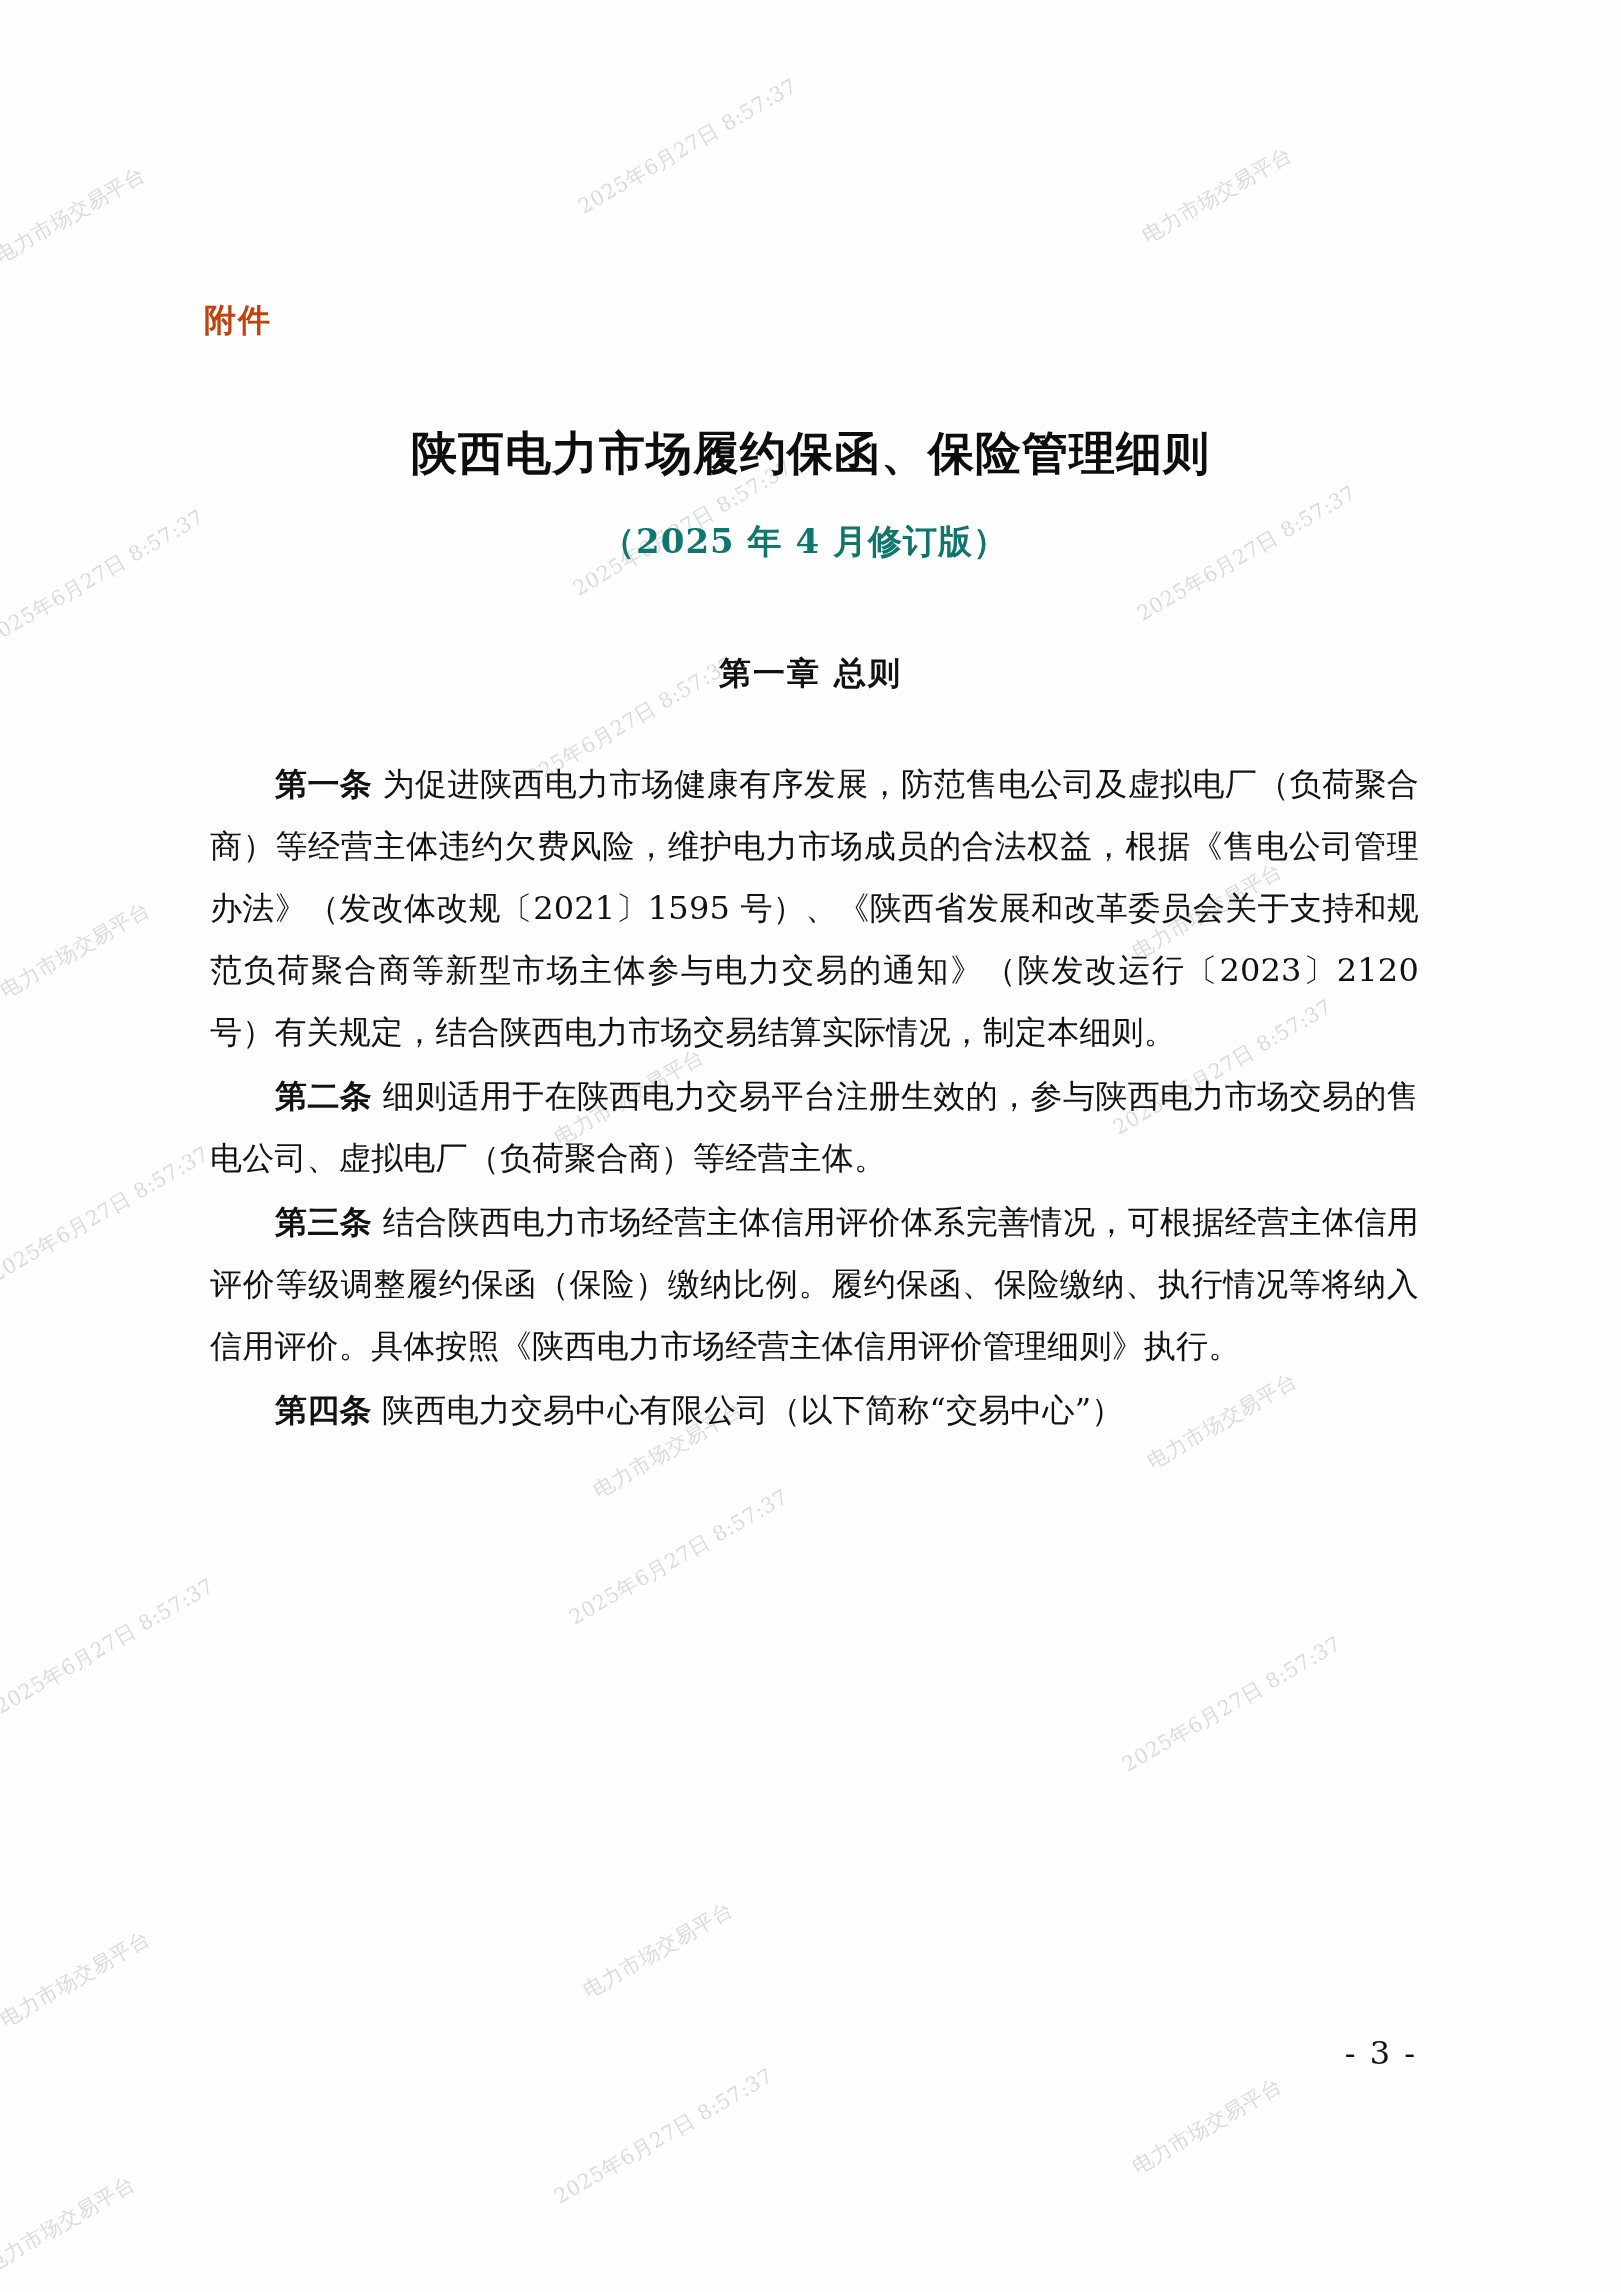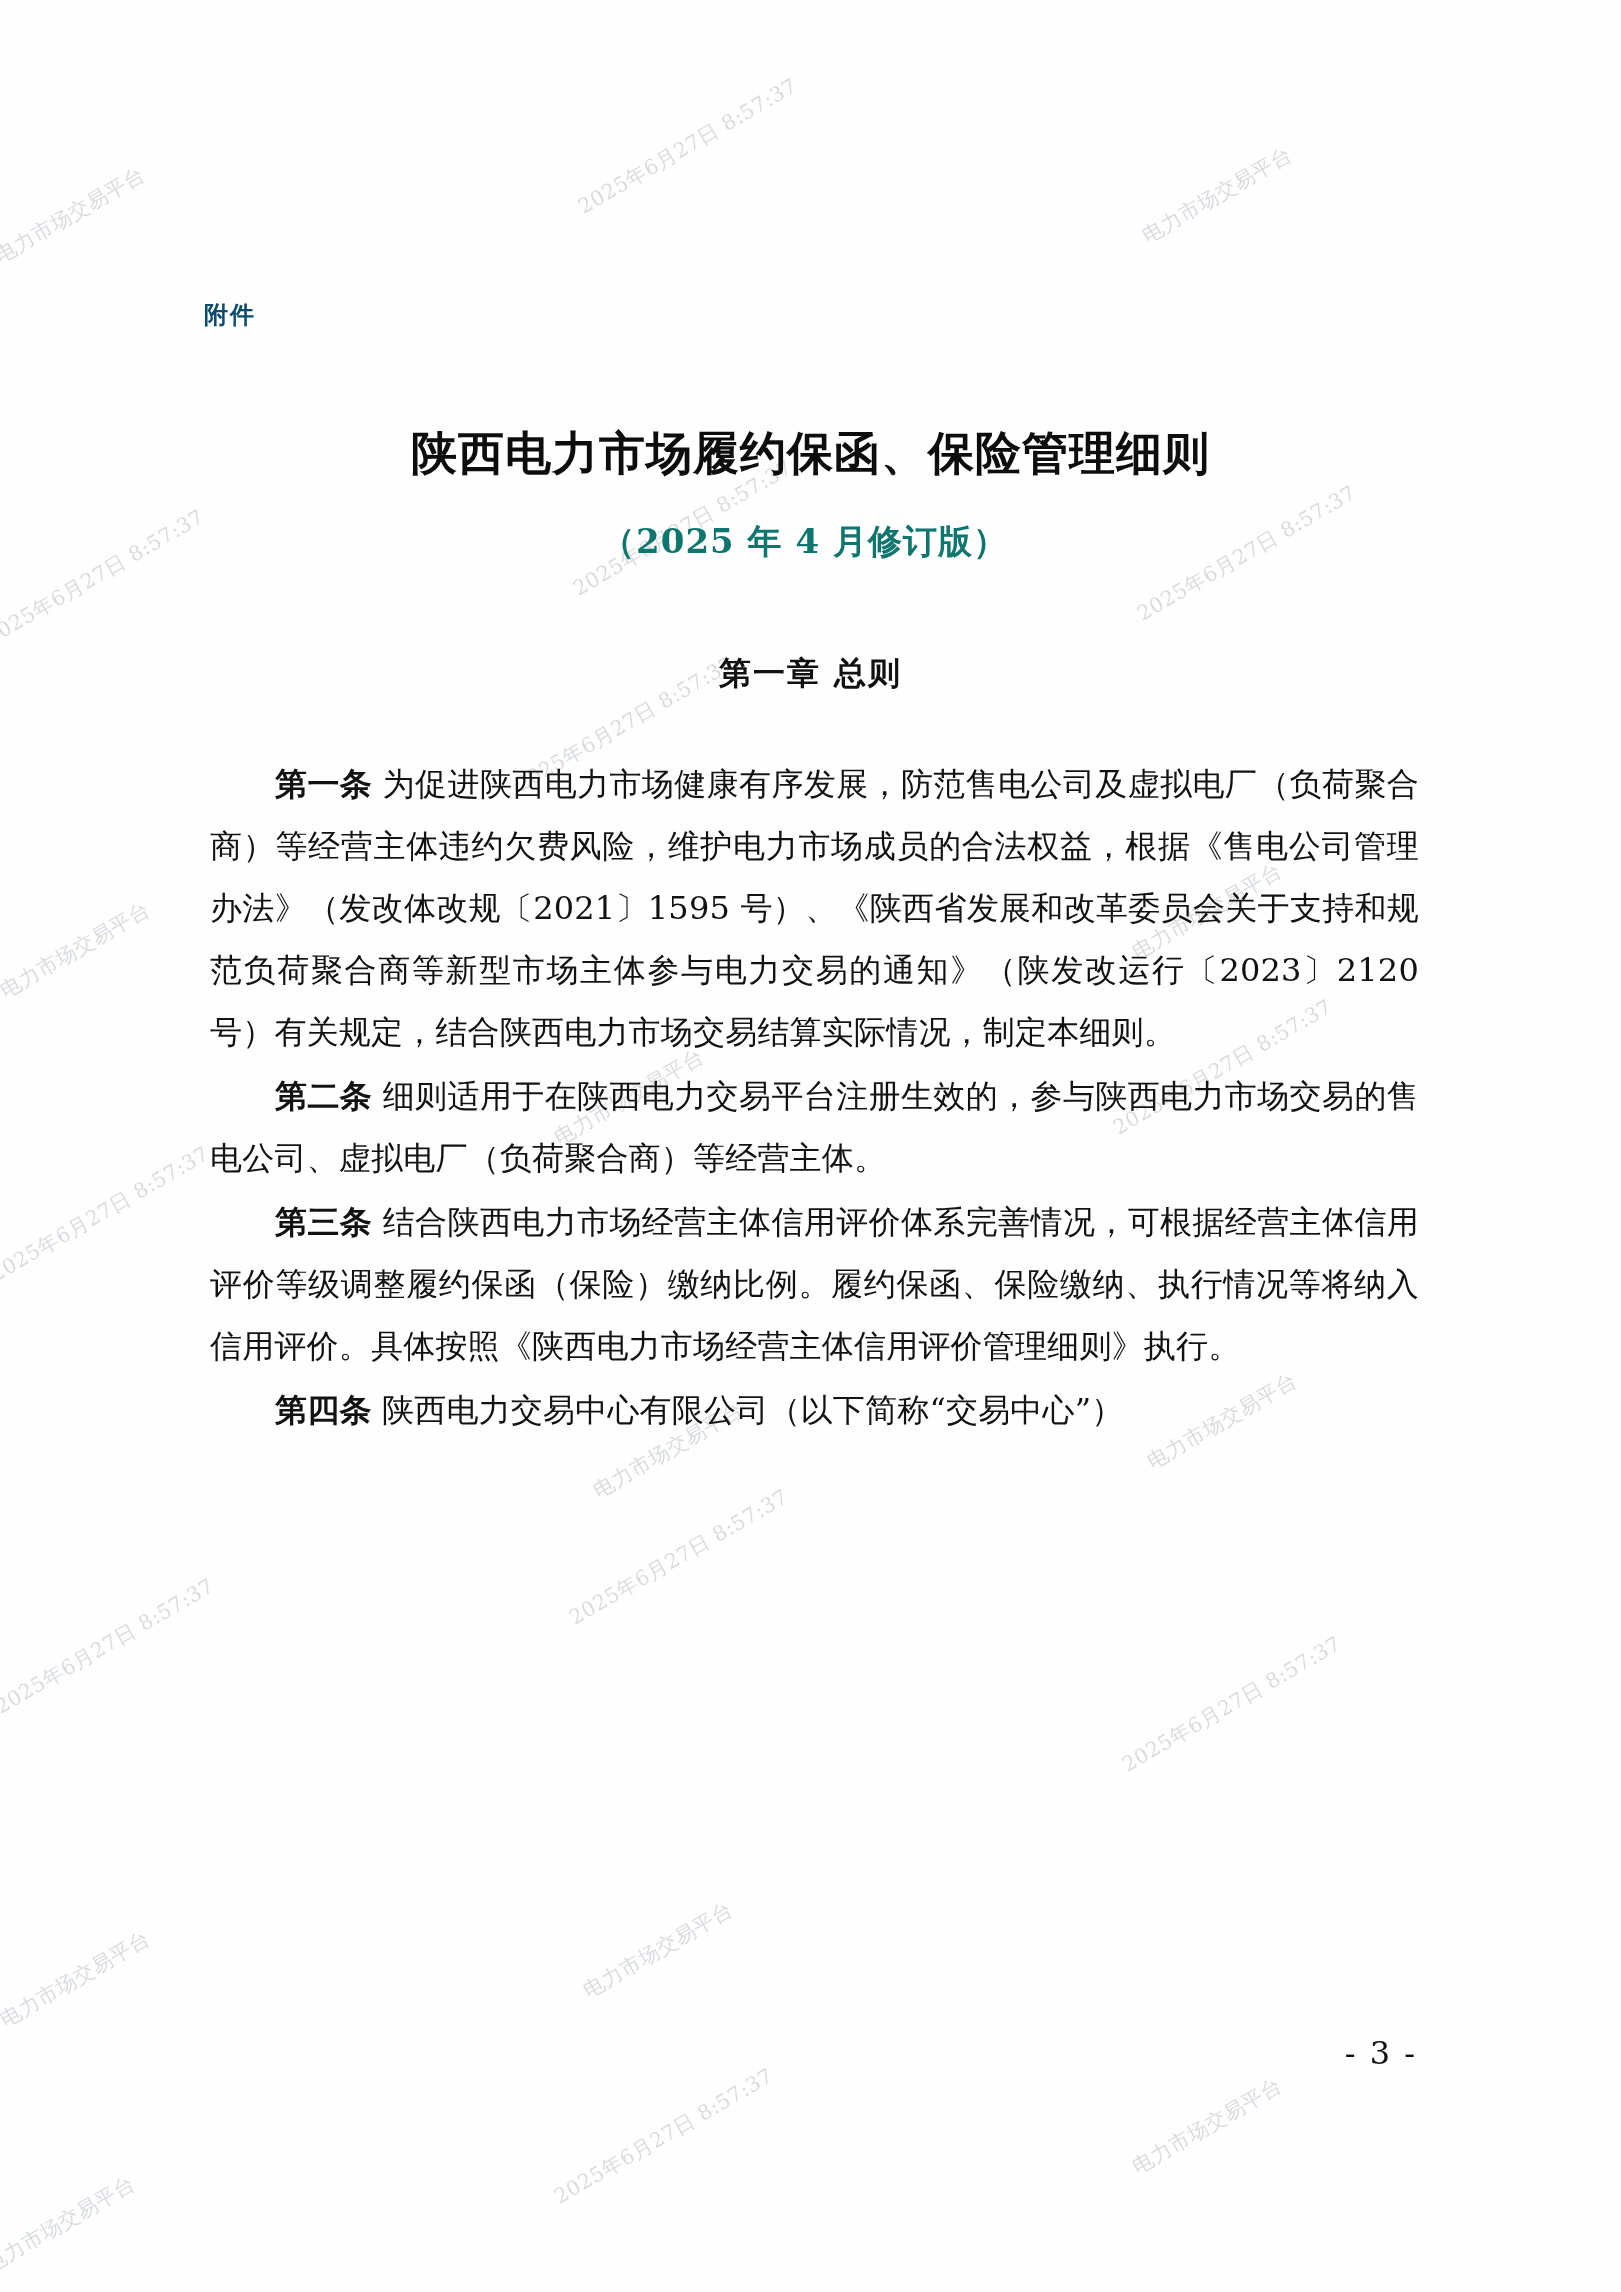--- a/index.html
+++ b/index.html
@@ -41,25 +41,25 @@
   
   .content {
     position: relative;
     z-index: 10;
     padding: 0;
   }
   .attachment-label {
     position: absolute;
     left: 204px;
     top: 299px;
-    font-size: 24px;
+    font-size: 32px;
     font-weight: bold;
     font-family: "DejaVu Serif", serif;
     letter-spacing: 2px;
-    color: #0c4a6e;
+    color: #c2410c;
   }
   .doc-title {
     position: absolute;
     left: 0;
     right: 0;
     top: 423px;
     text-align: center;
     font-size: 46px;
     font-weight: bold;
     letter-spacing: 1px;

